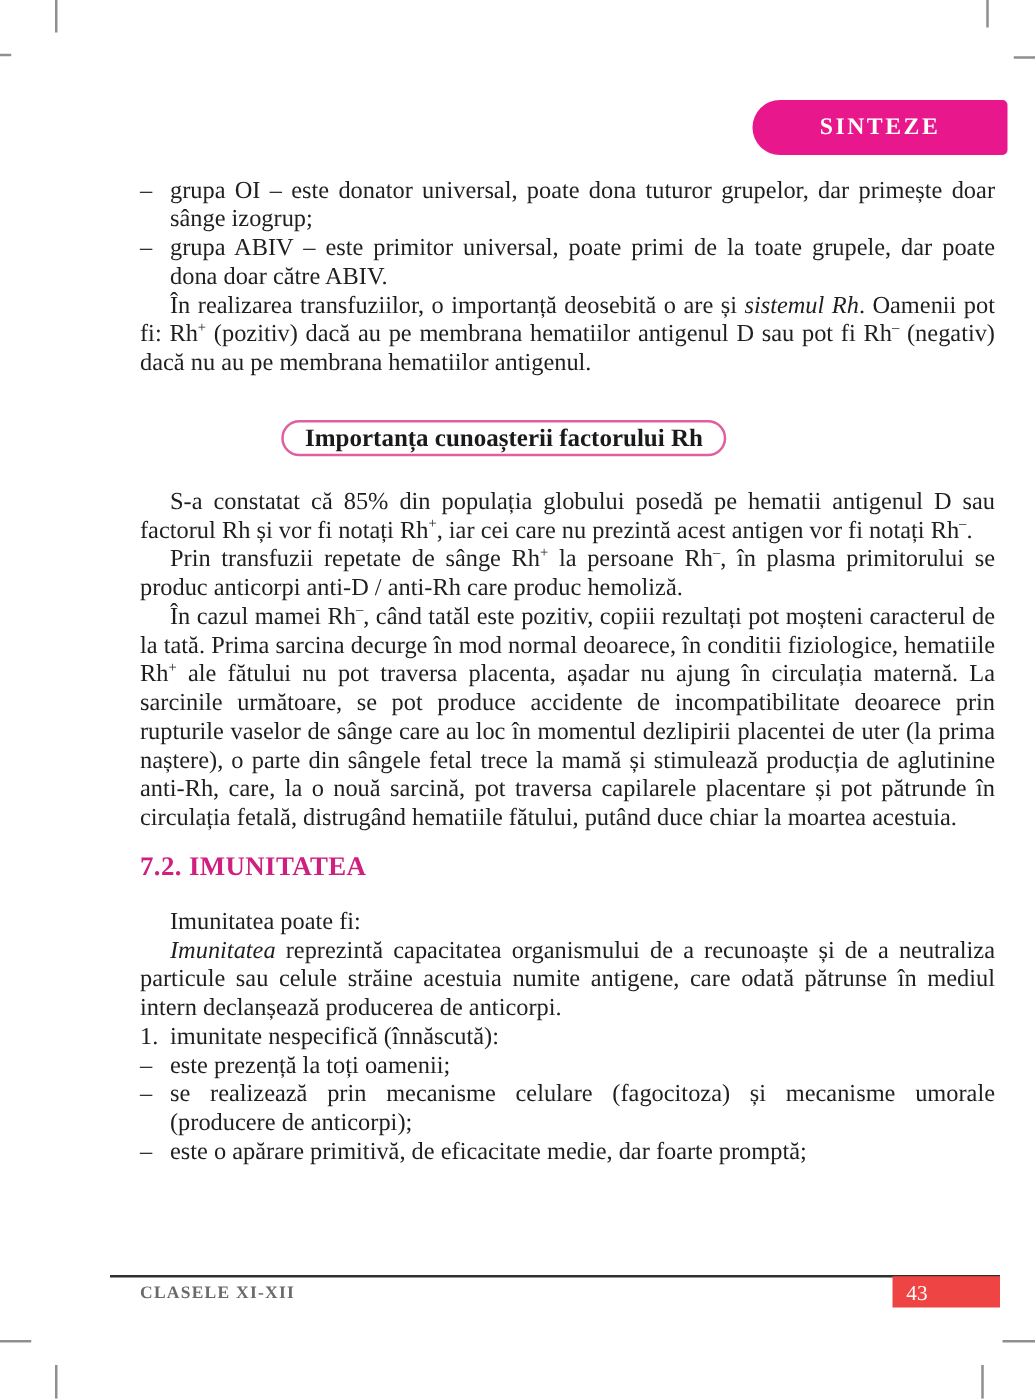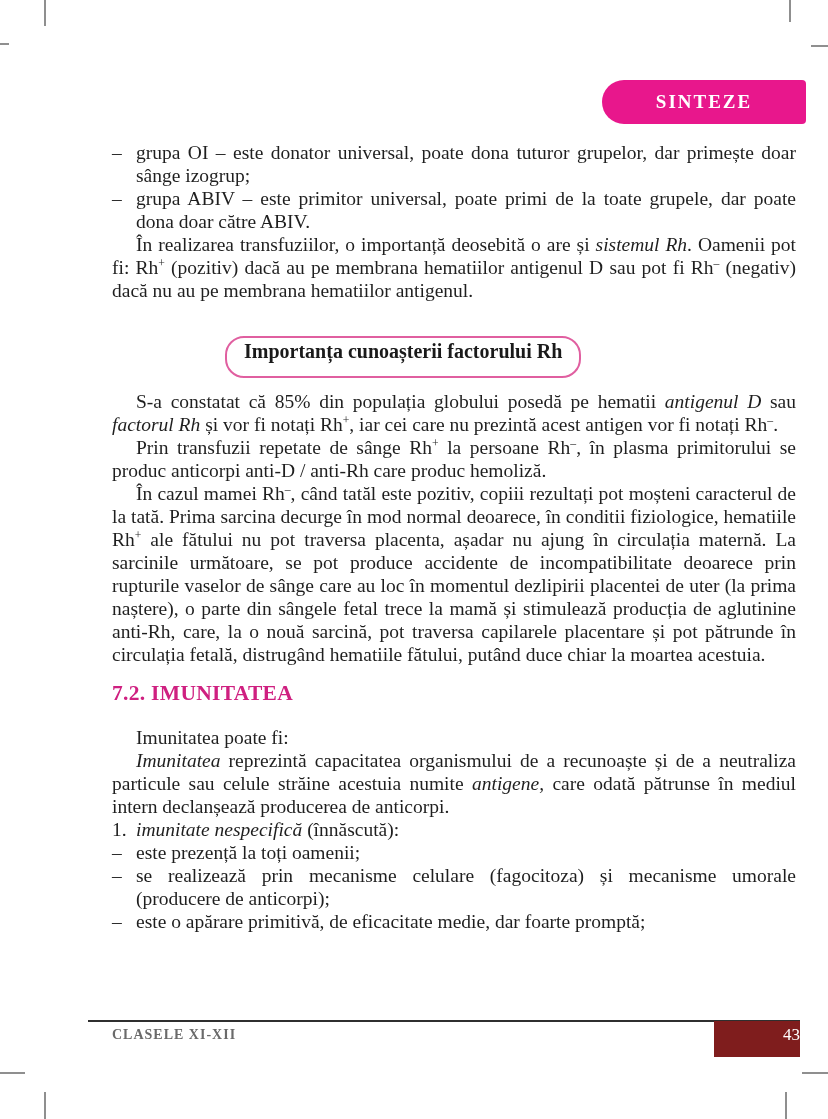--- a/index.html
+++ b/index.html
@@ -16,41 +16,41 @@
   .badge{position:absolute;left:602px;top:80px;width:204px;height:44px;
          background:#e8178c;border-radius:22px 4px 4px 22px;
          display:flex;align-items:center;justify-content:center;}
   .badge span{color:#ffffff;font-weight:bold;font-size:19px;letter-spacing:2px;}
 
   
   .content{position:absolute;left:112px;top:141px;width:684px;
            font-size:19.5px;line-height:23px;text-align:justify;}
   .content p{margin:0;}
   p.ind{text-indent:24px;}
-  .run-i{font-style:italic;}
+  .run-i{}
   .run-bi{font-style:italic;font-weight:normal;}
   sup{font-size:0.6em;line-height:0;vertical-align:super;}
 
   .litem{display:flex;margin:0;}
   .litem .marker{flex:none;width:24px;}
   .litem .li-text{flex:1;text-align:justify;}
 
   .box-wrap{margin:34px 0 17px 113px;height:37px;}
   .box-heading{display:inline-block;border:2px solid #e05fa0;border-radius:19px;
-               padding:2px 17px 13px 17px;font-weight:bold;font-size:20px;color:#1a1a1a;
+               padding:2px 17px 0 17px;font-weight:bold;font-size:20px;color:#1a1a1a;
                text-align:center;white-space:nowrap;}
 
   .section-heading{margin:16px 0 21px 0;font-size:21.5px;font-weight:bold;color:#cf2080;
                    text-align:left;letter-spacing:0.3px;}
 
   
   .footer-rule{position:absolute;left:88px;top:1020px;width:712px;height:2px;background:#2f2f2f;}
   .footer-left{position:absolute;left:112px;top:1027px;font-size:14px;font-weight:bold;
                color:#6a6a6a;letter-spacing:1px;}
-  .page-num-box{position:absolute;left:714px;top:1021px;width:86px;height:36px;background:#7f1d1d;text-align:right;}
+  .page-num-box{position:absolute;left:714px;top:1021px;width:86px;height:25px;background:#ef4444;}
   .page-num-box span{display:block;color:#ffffff;font-size:17px;line-height:27px;padding-left:11px;}
 </style>
 </head>
 <body>
 
 <div class="page">
 
   <div class="crop v" style="left:44px;top:0;height:26px;"></div>
   <div class="crop v" style="left:789px;top:0;height:22px;"></div>
   <div class="crop h" style="left:0;top:43px;width:9px;"></div>

